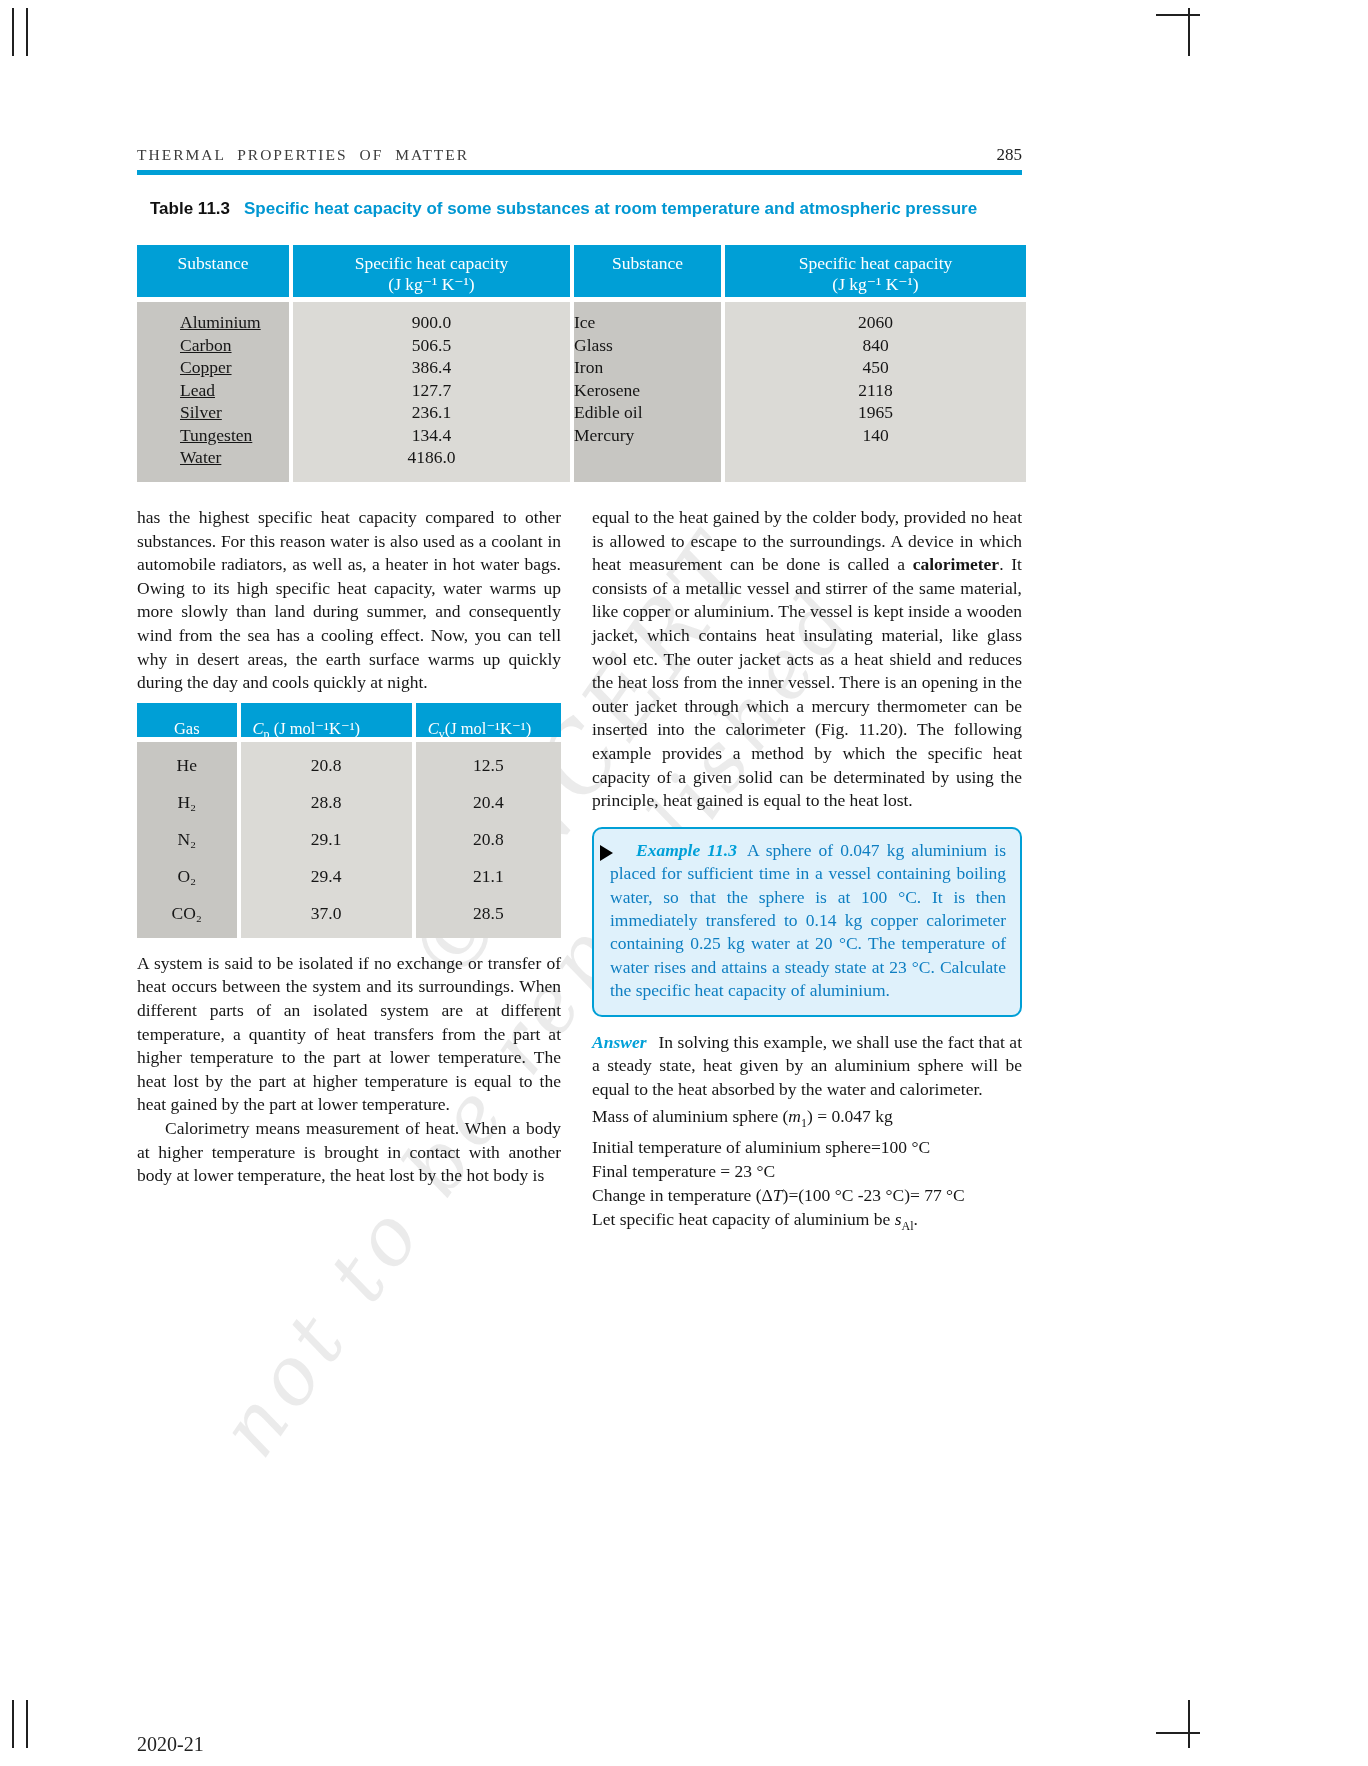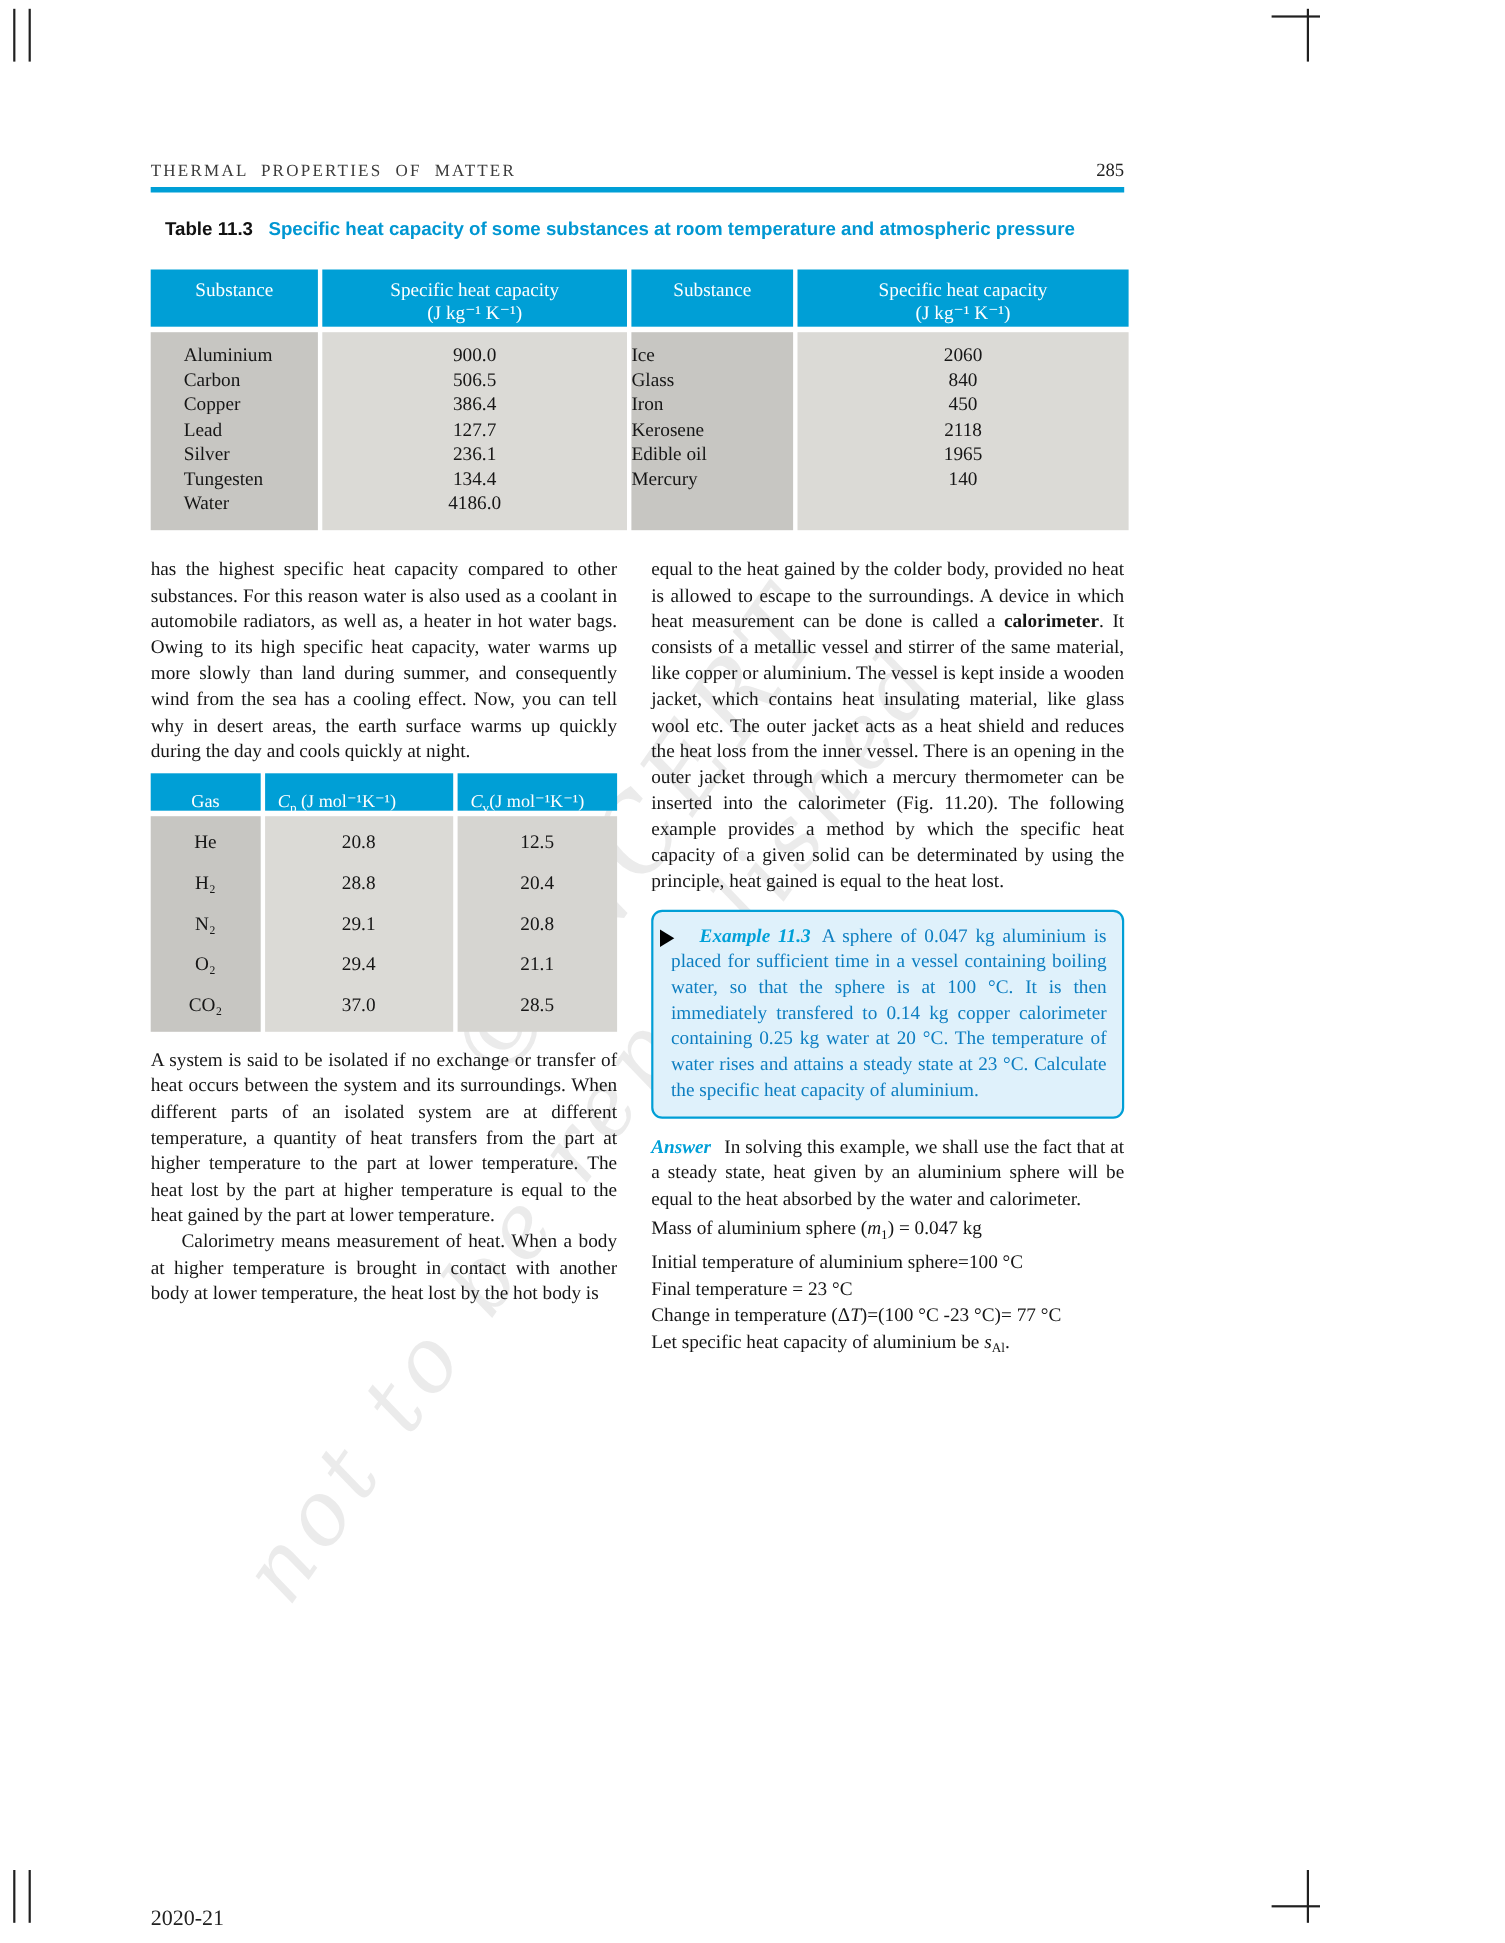--- a/index.html
+++ b/index.html
@@ -37,21 +37,21 @@
     background:#009fd6; color:#ffffff; text-align:center;
     padding-top:8px; height:52px; line-height:21px; font-size:17.5px;
   }
   .tb { height:180px; padding-top:9px; }
   .tb.dark  { background:#c7c6c2; }
   .tb.light { background:#dbdad6; }
   .tb.mid   { background:#d6d5d1; }
   .w1{width:152px} .w2{width:277px} .w3{width:147px} .w4{width:301px}
   .cell { height:22.5px; line-height:22.5px; }
   .cell.c { text-align:center; }
-  .pad30 { padding-left:30px; }
+  .pad30 { padding-left:43px;text-decoration:underline; }
   .pad18 { }
 
   .col { position:absolute; top:506px; font-size:17.5px; line-height:23.6px; text-align:justify; z-index:2; }
   .col-left  { left:137px; width:424px; }
   .col-right { left:592px; width:430px; }
 
   .cap114 {
     margin-top:25px; display:flex; padding-left:44px;
     font-family:"Liberation Sans",sans-serif; font-weight:bold; font-size:17px; line-height:22px; text-align:left;
   }

